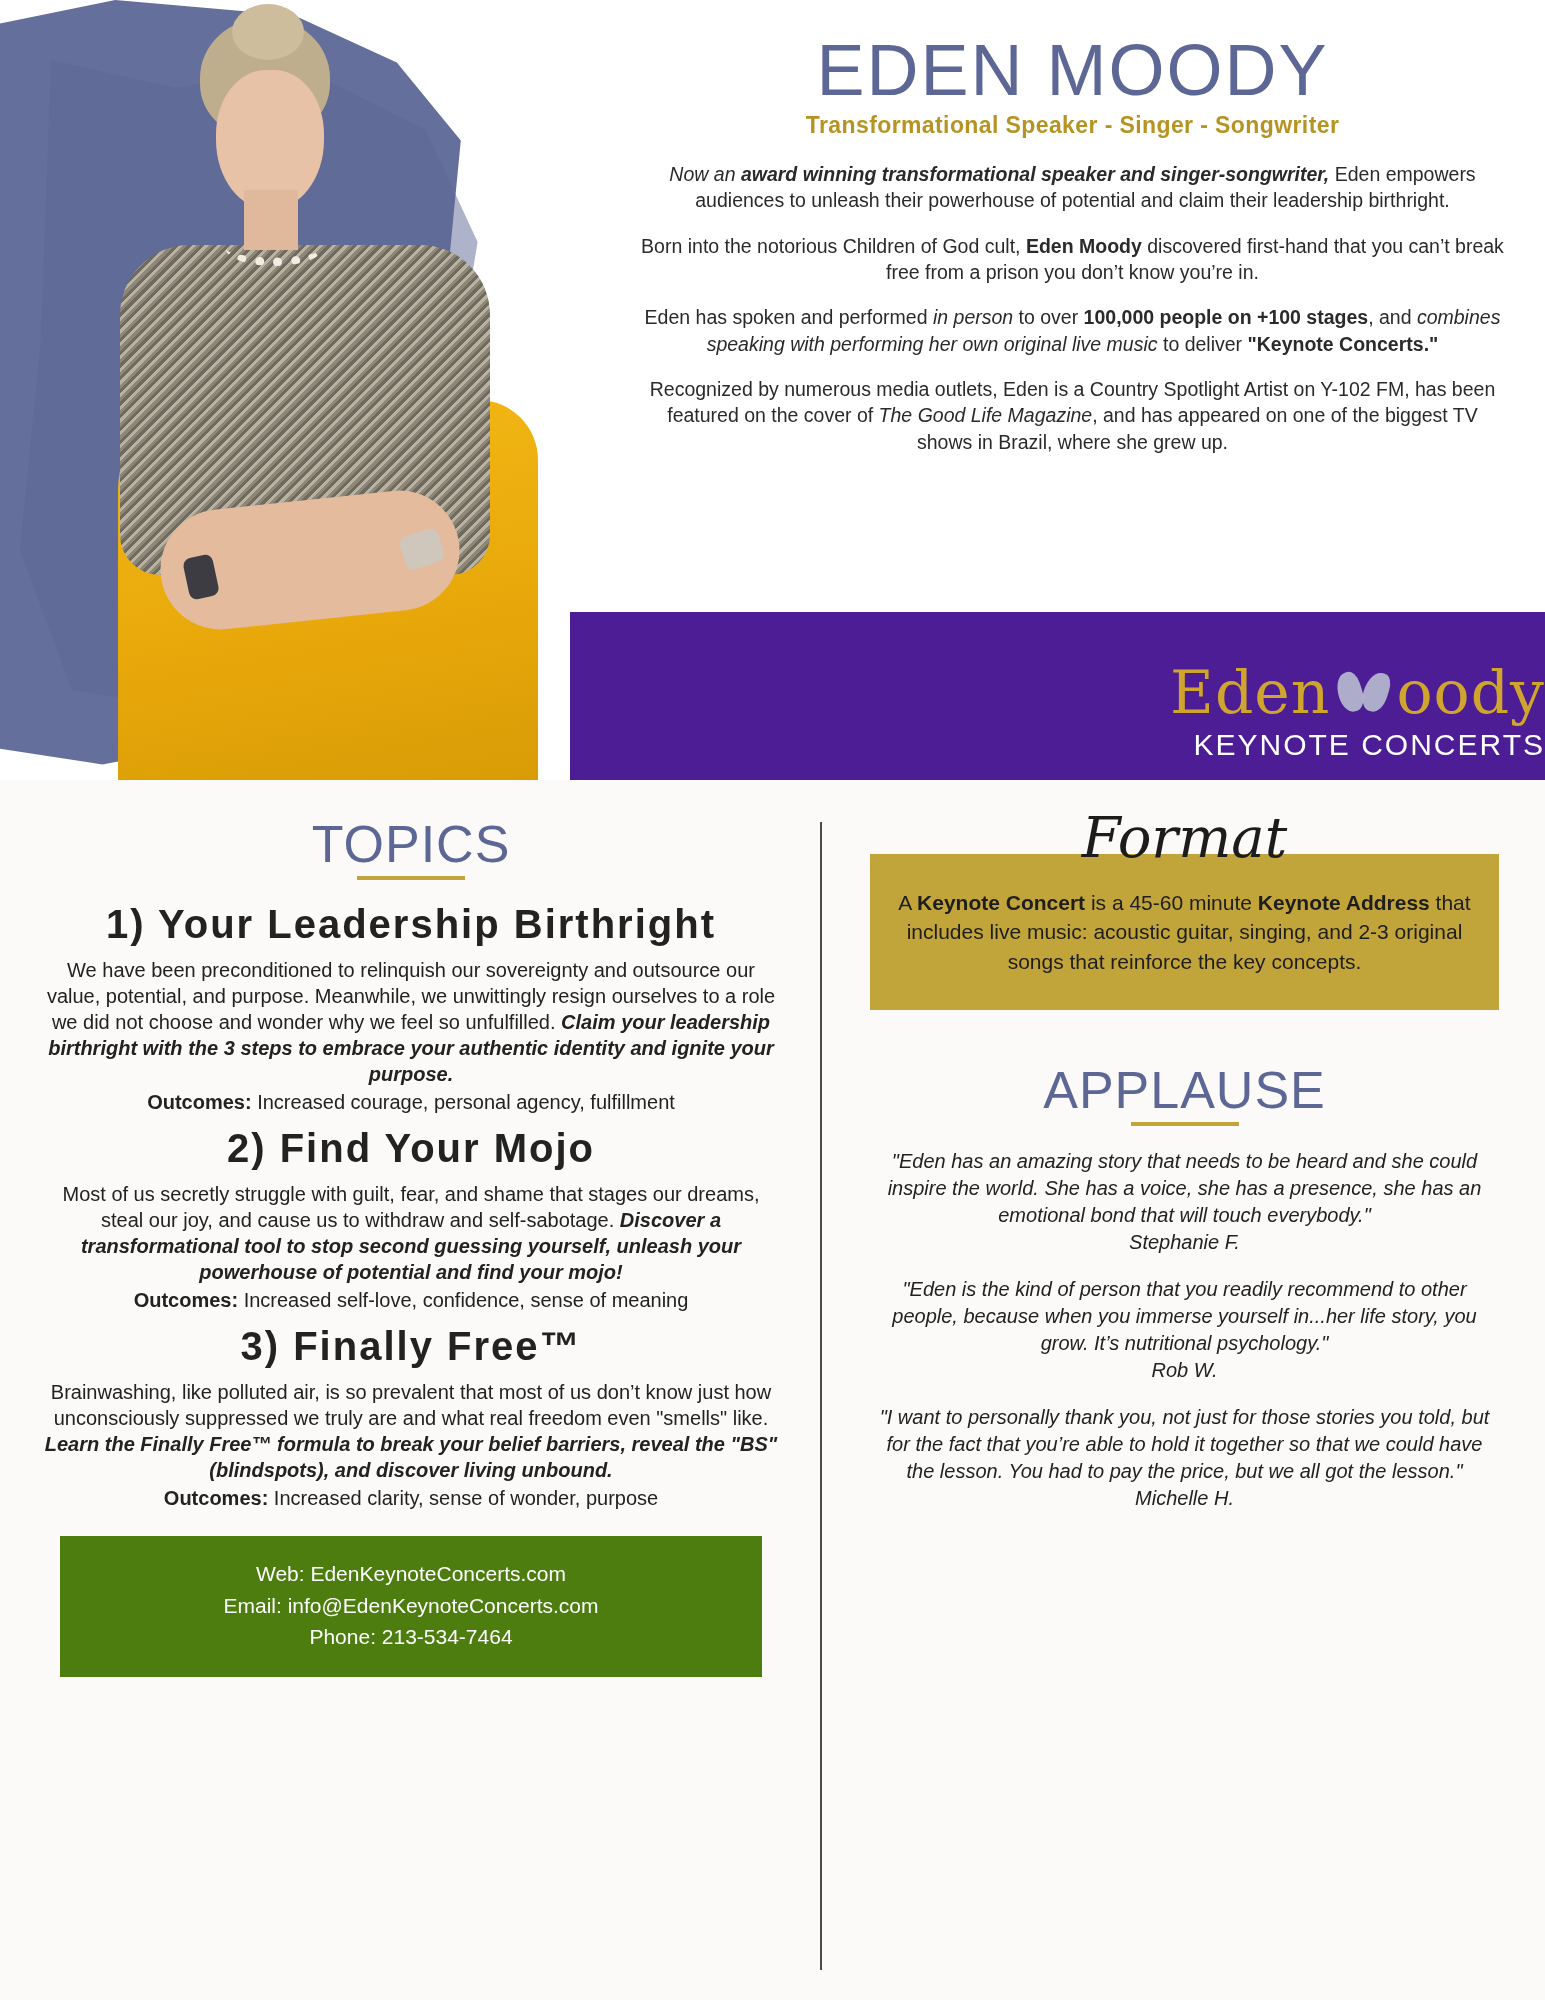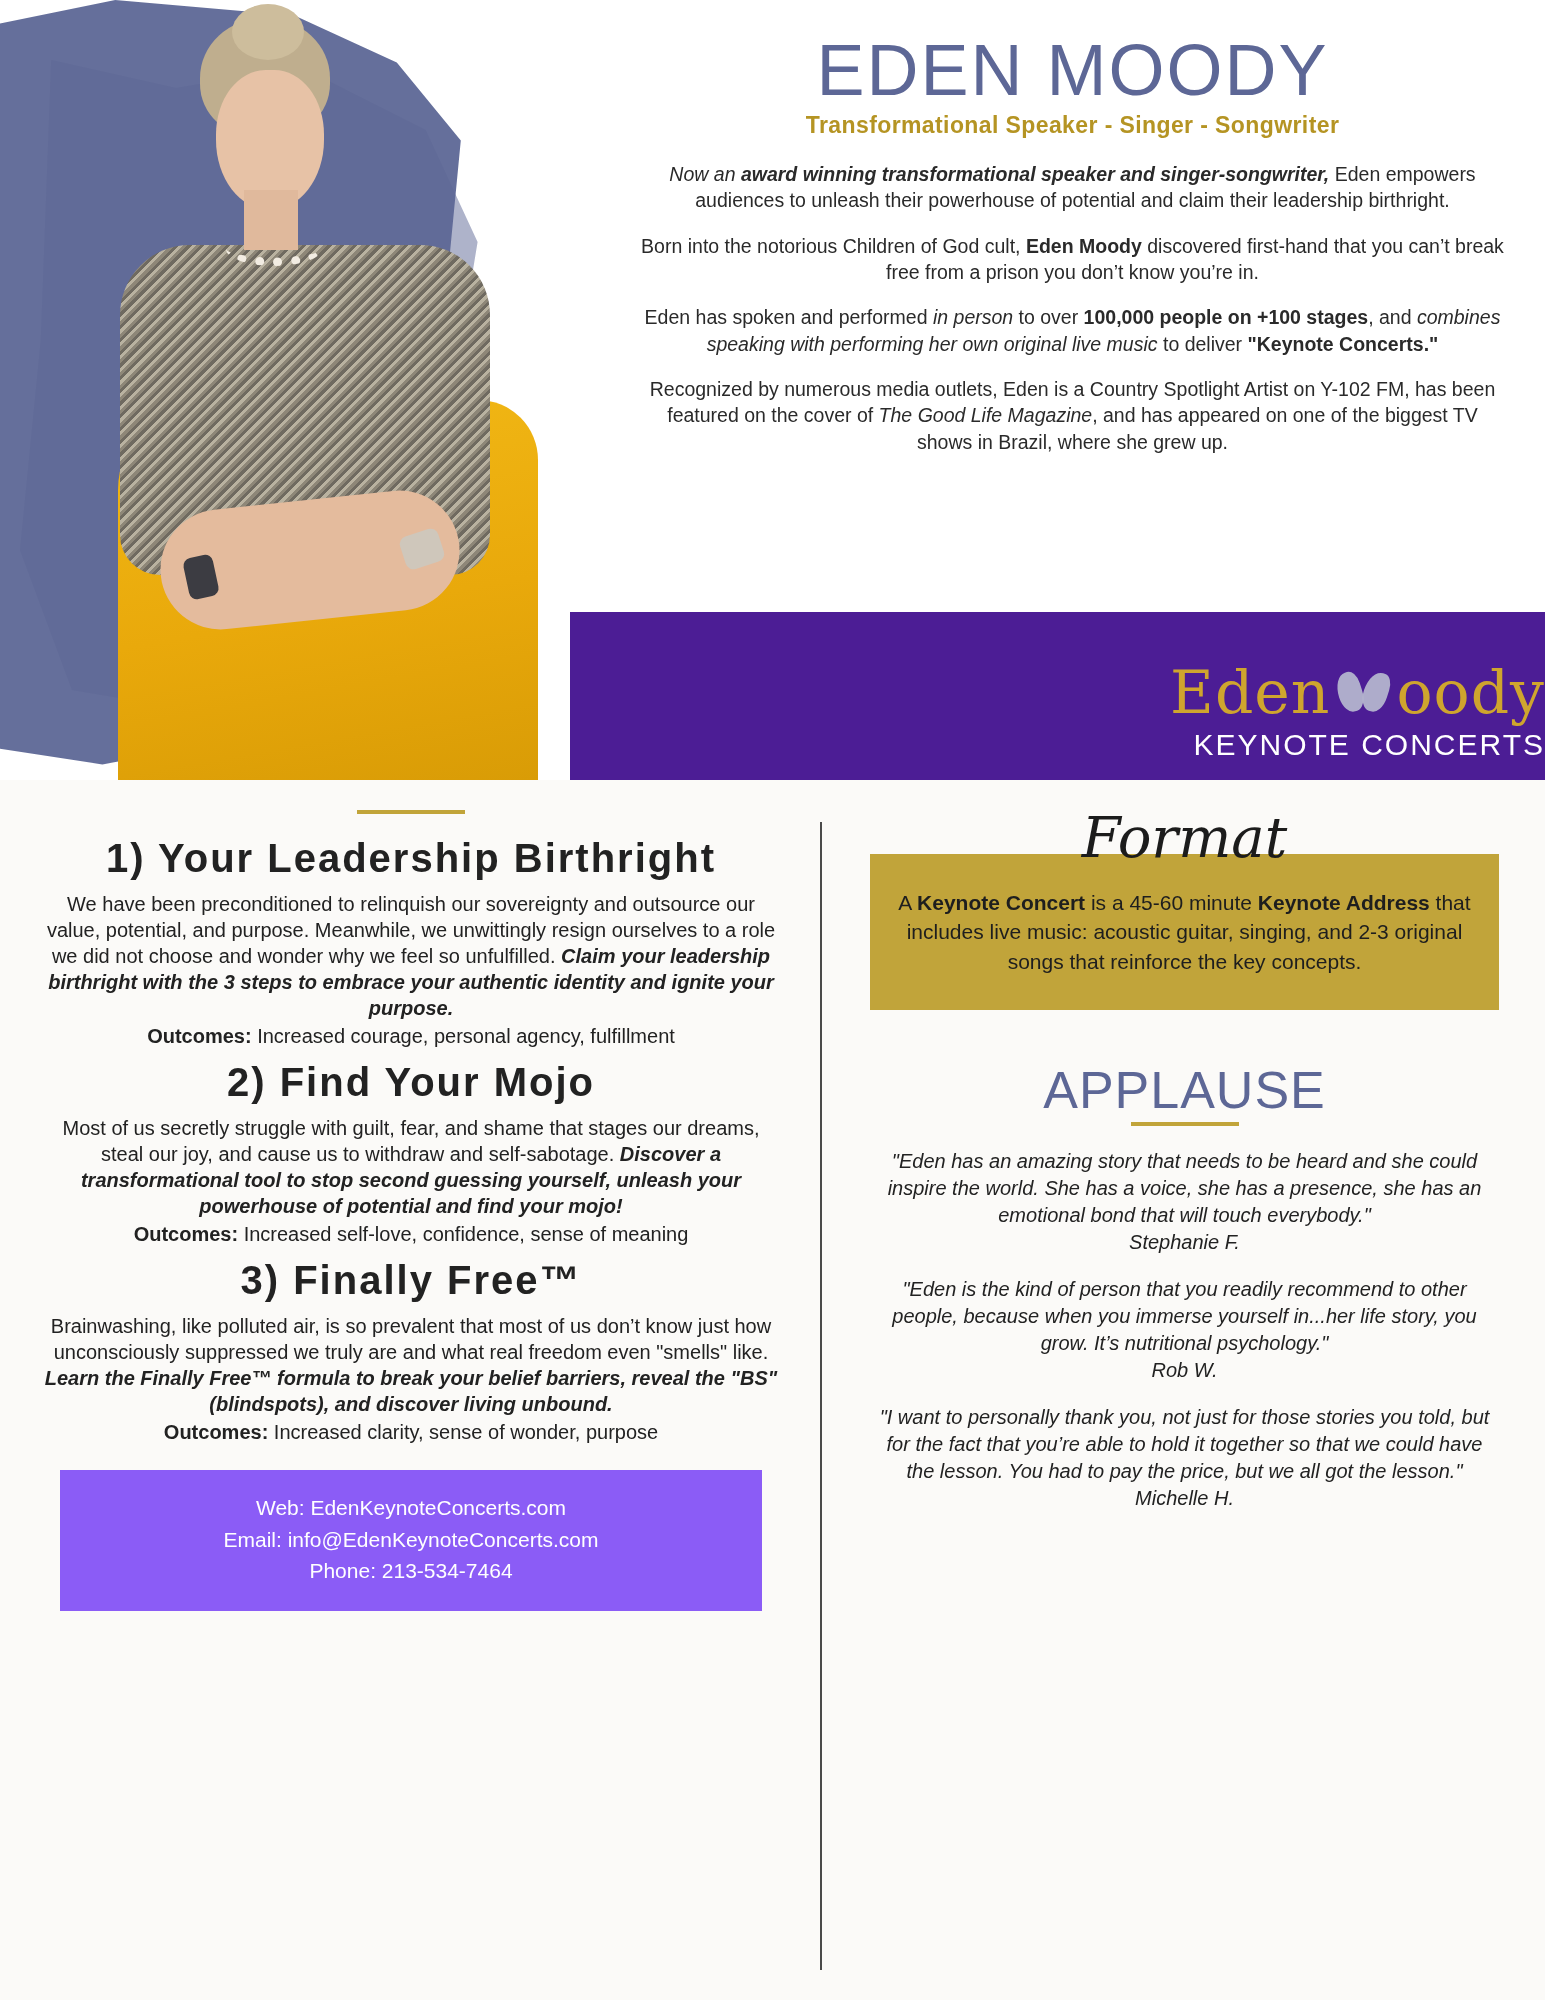--- a/index.html
+++ b/index.html
@@ -241,21 +241,21 @@
   .outcomes {
     text-align: center;
     font-size: 20px;
     color: #222;
     margin: 4px 0 4px 0;
   }
   .outcomes b { font-weight: bold; }
 
   .contact-box {
     margin: 26px 18px 0 18px;
-    background: #8b5cf6;
+    background: #4d7c0f;
     color: #ffffff;
     text-align: center;
     padding: 22px 10px 24px 10px;
     font-size: 21px;
     line-height: 1.5;
   }
 
   .format-script {
     font-family: "DejaVu Serif", serif;
     font-style: italic;
@@ -333,20 +333,21 @@
         <span class="logo-butterfly"></span>
         <span>oody</span>
       </div>
       <div class="logo-tag">KEYNOTE CONCERTS</div>
     </div>
   </div>
 
   <div class="lower">
 
     <div class="col-left">
+      <div class="section-title">TOPICS</div>
       <div class="title-rule"></div>
 
       <div>
         <div class="topic-h">1) Your Leadership Birthright</div>
         <p class="topic-p"><span>We have been preconditioned to relinquish our sovereignty and outsource our value, potential, and purpose. Meanwhile, we unwittingly resign ourselves to a role we did not choose and wonder why we feel so unfulfilled. </span><span class="bi">Claim your leadership birthright with the 3 steps to embrace your authentic identity and ignite your purpose.</span></p>
         <div class="outcomes"><b>Outcomes:</b><span> Increased courage, personal agency, fulfillment</span></div>
       </div>
 
       <div>
         <div class="topic-h">2) Find Your Mojo</div>

